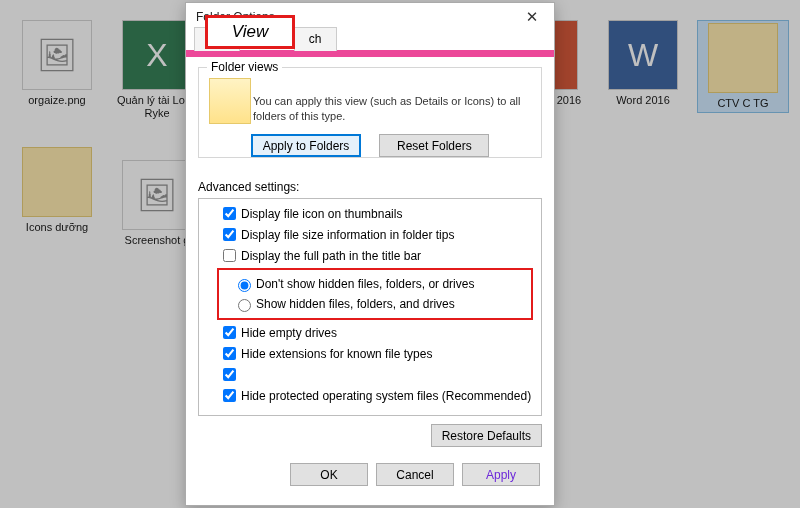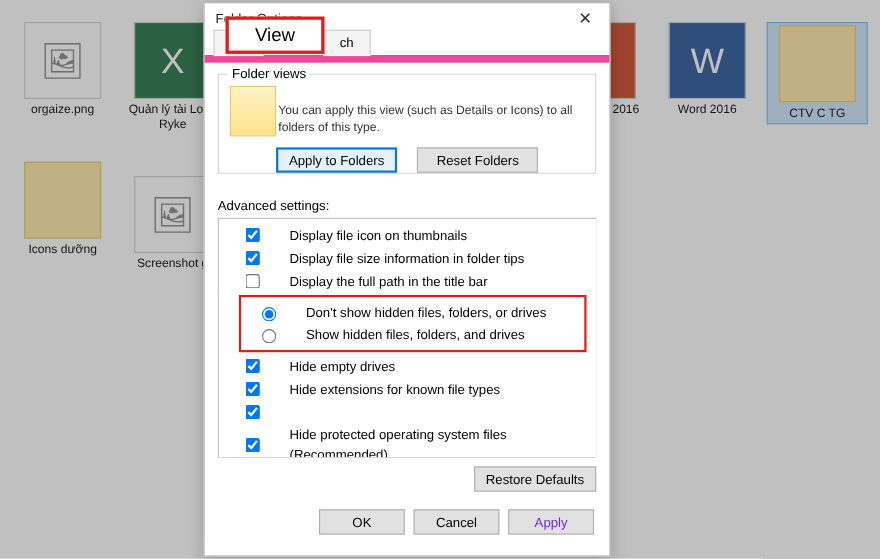--- a/index.html
+++ b/index.html
@@ -147,21 +147,21 @@
     border: 1px solid #bdbdbd;
     height: 218px;
     overflow-y: scroll;
     padding: 4px 2px;
     background: #fff;
     font-size: 12px;
     position: relative;
   }
   .adv-item {
     display: flex; align-items: center;
-    gap: 24px;
+    gap: 2px;
     padding: 1px 4px 1px 18px;
     line-height: 1.5;
   }
   .adv-item.radio {
     padding-left: 30px;
   }
   .adv-chk, .adv-rad {
     width: 13px; height: 13px;
     flex-shrink: 0;
     cursor: pointer;
@@ -184,20 +184,21 @@
   
   .red-callout {
     position: absolute;
     left: 205px; top: 15px;
     width: 90px; height: 34px;
     border: 3px solid #e31b1b;
     background: #fff;
     display: flex; align-items: center; justify-content: center;
     font-size: 17px;
     z-index: 50;
+    font-style: italic;
   }
 
   ::-webkit-scrollbar { width: 16px; }
   ::-webkit-scrollbar-track { background: #f0f0f0; }
   ::-webkit-scrollbar-thumb { background: #c2c2c2; }
   ::-webkit-scrollbar-button {
     background: #f0f0f0; height: 16px;
     border: 1px solid #dedede;
   }
 </style>

